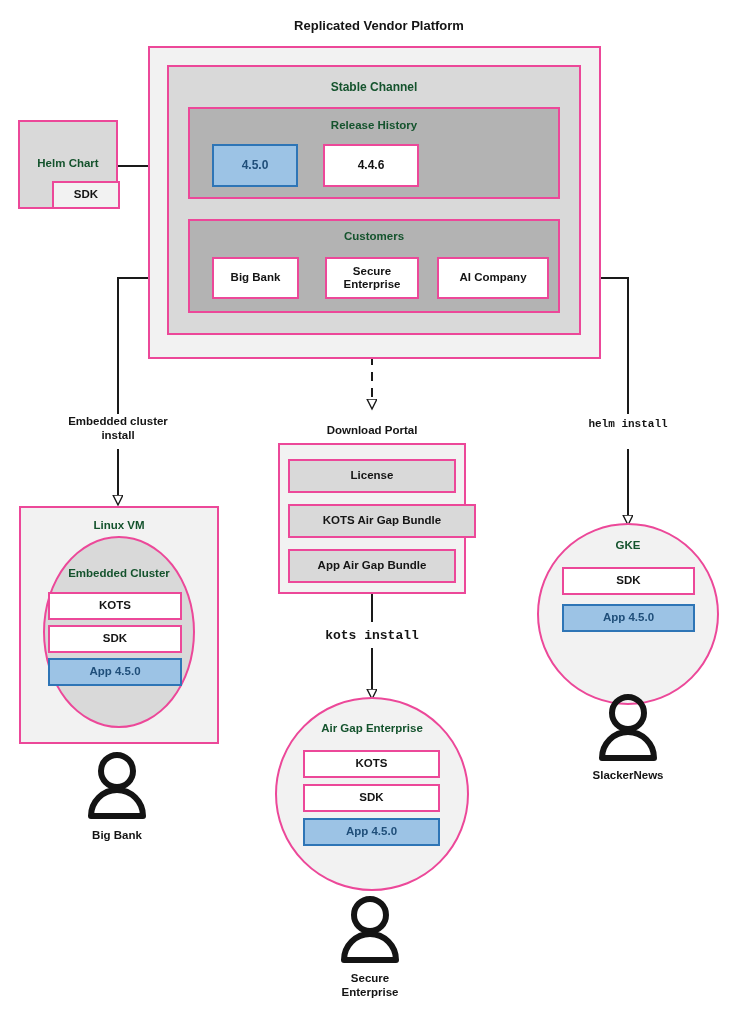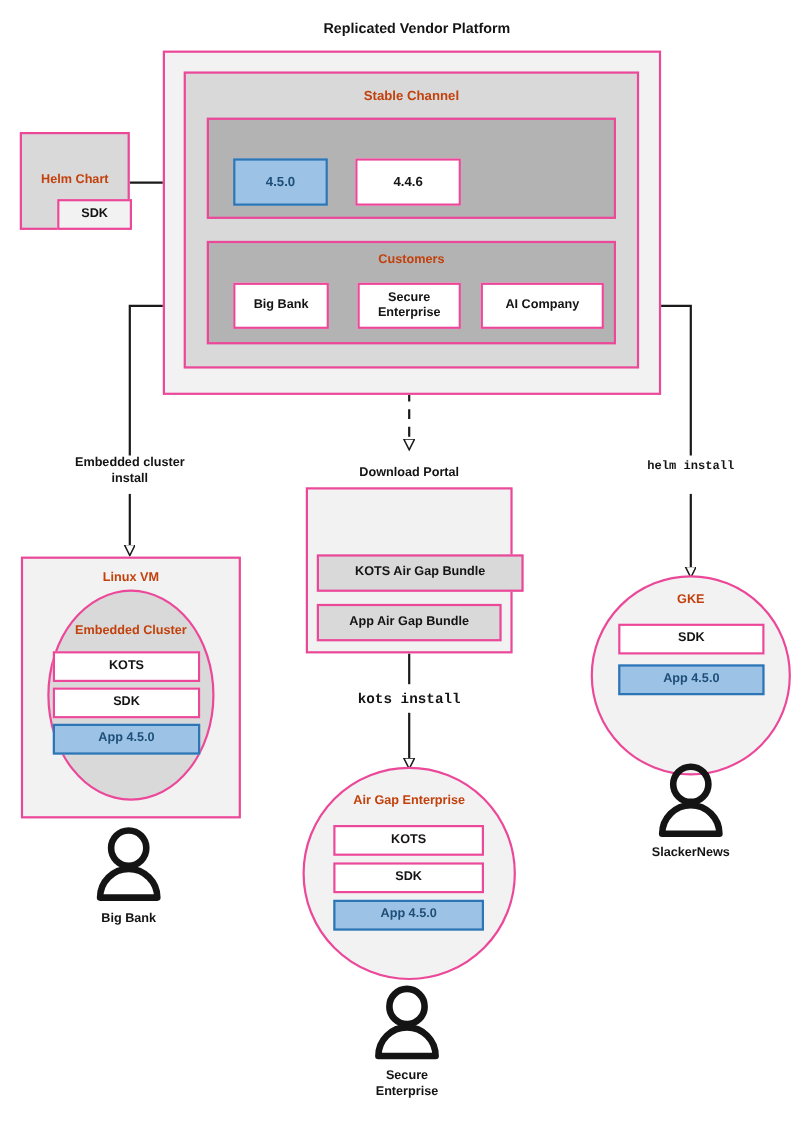--- a/index.html
+++ b/index.html
@@ -37,21 +37,21 @@
     text-align: center;
     font-weight: bold;
     color: #141414;
     line-height: 1.15;
   }
   .lbl-top {
     position: absolute;
     box-sizing: border-box;
     text-align: center;
     font-weight: bold;
-    color: #c2410c;
+    color: #14532d;
     line-height: 1.2;
   }
   .fill-white { background: #ffffff; }
   .fill-l1 { background: #f2f2f2; }
   .fill-l2 { background: #d9d9d9; }
   .fill-l3 { background: #b3b3b3; }
   .fill-blue { background: #9cc3e5; border-color: #2e75b6; color: #1f4e79; }
   .circle { border-radius: 50%; }
   .mono {
     font-family: "Liberation Mono", "DejaVu Sans Mono", monospace;
@@ -98,20 +98,21 @@
   </svg>
 
   <div class="plain-text" style="left:12px; top:18px; width:734px; font-size:13px;">Replicated Vendor Platform</div>
 
   <div class="node fill-l1" style="left:148px; top:46px; width:453px; height:313px; display:block;"></div>
 
   <div class="node fill-l2" style="left:167px; top:65px; width:414px; height:270px; display:block;"></div>
   <div class="lbl-top" style="left:167px; top:80px; width:414px; font-size:12px;">Stable Channel</div>
 
   <div class="node fill-l3" style="left:188px; top:107px; width:372px; height:92px; display:block;"></div>
+  <div class="lbl-top" style="left:188px; top:119px; width:372px; font-size:11.5px;">Release History</div>
 
   <div class="node fill-blue" style="left:212px; top:144px; width:86px; height:43px; font-size:12px;">4.5.0</div>
   <div class="node fill-white" style="left:323px; top:144px; width:96px; height:43px; font-size:12px;">4.4.6</div>
 
   <div class="node fill-l3" style="left:188px; top:219px; width:372px; height:94px; display:block;"></div>
   <div class="lbl-top" style="left:188px; top:230px; width:372px; font-size:11.5px;">Customers</div>
 
   <div class="node fill-white" style="left:212px; top:257px; width:87px; height:42px; font-size:11.5px;">Big Bank</div>
   <div class="node fill-white" style="left:325px; top:257px; width:94px; height:42px; font-size:11.5px; white-space:pre-line;">Secure
 Enterprise</div>
@@ -123,20 +124,21 @@
 
   <div class="plain-text" style="left:48px; top:414px; width:140px; font-size:11.5px; white-space:pre-line;">Embedded cluster
 install</div>
 
   <div class="plain-text mono" style="left:292px; top:628px; width:160px; font-size:13px;">kots install</div>
 
   <div class="plain-text mono" style="left:548px; top:418px; width:160px; font-size:11px;text-align:center;">helm install</div>
 
   <div class="plain-text" style="left:282px; top:423px; width:180px; font-size:11.5px;">Download Portal</div>
   <div class="node fill-l1" style="left:278px; top:443px; width:188px; height:151px; display:block;"></div>
+  <div class="node fill-l2" style="left:288px; top:459px; width:168px; height:34px; font-size:11.5px;">License</div>
   <div class="node fill-l2" style="left:288px; top:504px; width:188px; height:34px; font-size:11.5px;">KOTS Air Gap Bundle</div>
   <div class="node fill-l2" style="left:288px; top:549px; width:168px; height:34px; font-size:11.5px;">App Air Gap Bundle</div>
 
   <div class="node fill-l1" style="left:19px; top:506px; width:200px; height:238px; display:block;"></div>
   <div class="lbl-top" style="left:19px; top:519px; width:200px; font-size:11.5px;">Linux VM</div>
   <div class="node fill-l2 circle" style="left:43px; top:536px; width:152px; height:192px; display:block; border-radius:50%;"></div>
   <div class="lbl-top" style="left:43px; top:567px; width:152px; font-size:11.5px;">Embedded Cluster</div>
   <div class="node fill-white" style="left:48px; top:592px; width:134px; height:28px; font-size:11.5px;">KOTS</div>
   <div class="node fill-white" style="left:48px; top:625px; width:134px; height:28px; font-size:11.5px;">SDK</div>
   <div class="node fill-blue" style="left:48px; top:658px; width:134px; height:28px; font-size:11.5px;">App 4.5.0</div>

